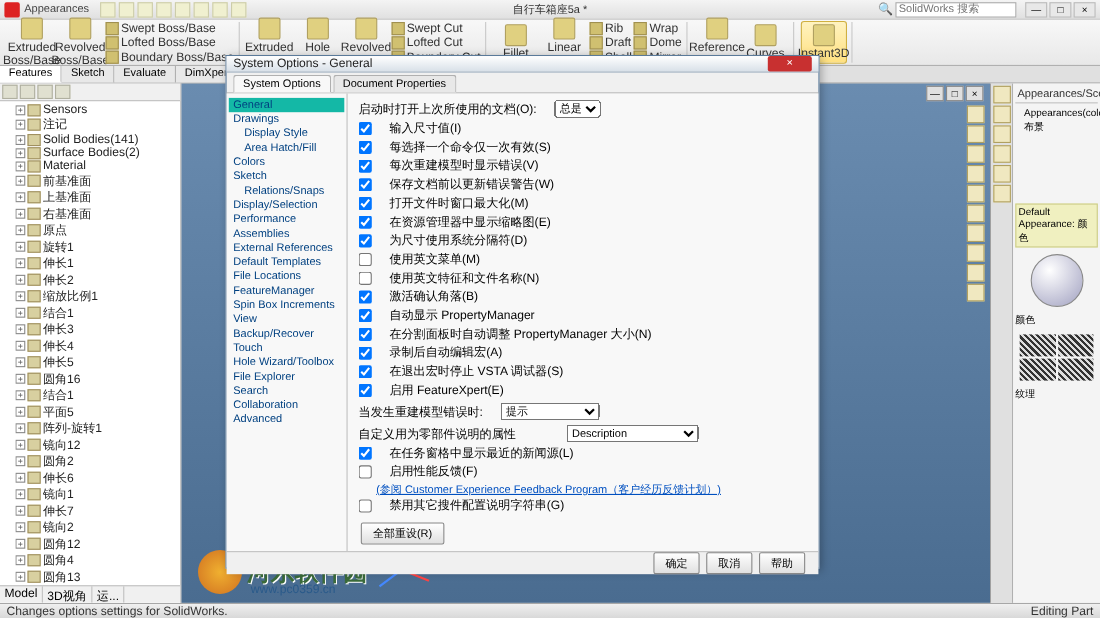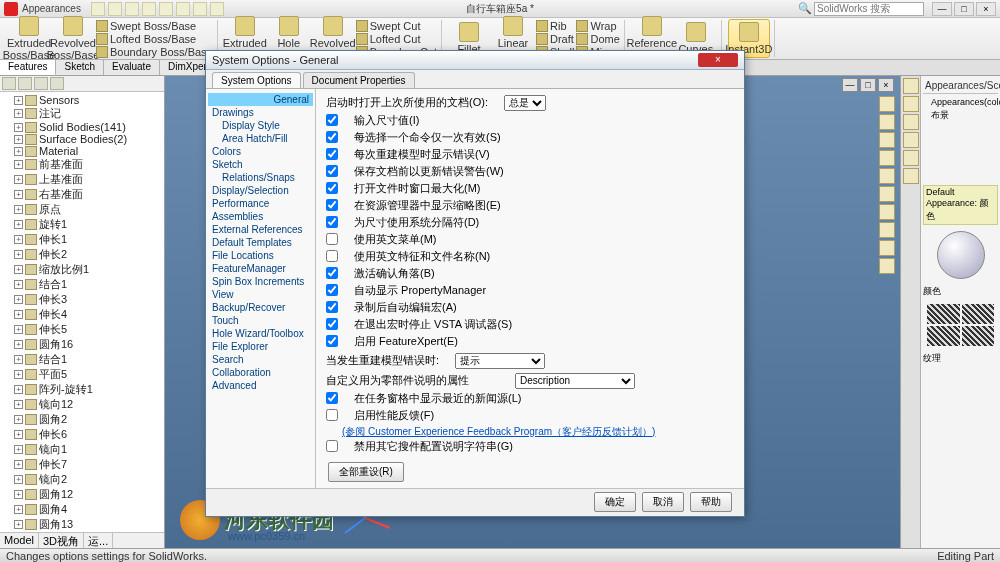--- a/index.html
+++ b/index.html
@@ -81,21 +81,21 @@
 .dialog { position: absolute; left: 205px; top: 50px; width: 540px; height: 467px; background: #f0f0f0; border: 1px solid #5a7a9a; box-shadow: 2px 2px 8px rgba(0,0,0,.3); display: flex; flex-direction: column; }
 .dlg-title { height: 20px; background: linear-gradient(#fff,#d8e0e8); display: flex; align-items: center; padding: 0 6px; border-bottom: 1px solid #a0b0c0; }
 .dlg-title .t { font-size: 11px; color: #222; }
 .dlg-title .x { margin-left: auto; width: 40px; height: 14px; background: #c83030; color: #fff; text-align: center; line-height: 13px; font-size: 10px; border-radius: 2px; cursor: pointer; }
 .dlg-tabs { height: 20px; display: flex; padding: 2px 6px 0; gap: 2px; border-bottom: 1px solid #b0b0b0; }
 .dlg-tabs .dt { padding: 2px 8px; font-size: 10px; border: 1px solid #b0b0b0; border-bottom: none; background: #e8e8e8; border-radius: 3px 3px 0 0; cursor: pointer; }
 .dlg-tabs .dt.active { background: #f8f8f8; }
 .dlg-body { flex: 1; display: flex; background: #f8f8f8; }
 .dlg-nav { width: 110px; border-right: 1px solid #c0c0c0; padding: 4px 2px; overflow-y: auto; }
 .dlg-nav div { font-size: 10px; padding: 1px 4px; color: #004080; cursor: pointer; white-space: nowrap; }
-.dlg-nav div.sel { background: #7dd3fc; text-align: right; }
+.dlg-nav div.sel { background: #14b8a6; }
 .dlg-nav div.sub { padding-left: 14px; }
 .dlg-content { flex: 1; padding: 6px 10px; overflow-y: auto; }
 .dlg-row { display: flex; align-items: center; gap: 16px; margin-bottom: 2px; font-size: 10px; }
 .dlg-row input[type=checkbox] { width: 12px; height: 12px; }
 .dlg-row select { font-size: 10px; height: 16px; }
 .dlg-row .lbl { white-space: nowrap; }
 .dlg-link { color: #0050c0; text-decoration: underline; font-size: 10px; cursor: pointer; margin-left: 16px; }
 .dlg-content .section { margin: 4px 0 2px; font-size: 10px; }
 .dlg-btn-reset { margin: 8px 0 0 2px; }
 .dlg-btn-reset button, .dlg-footer button { font-size: 10px; padding: 2px 10px; background: linear-gradient(#fff,#e0e0e0); border: 1px solid #888; border-radius: 2px; cursor: pointer; }
@@ -559,20 +559,24 @@
           <div class="dlg-row">
             <input type="checkbox" checked="" style="">
             <span class="lbl">激活确认角落(B)</span>
           </div>
           <div class="dlg-row">
             <input type="checkbox" checked="" style="">
             <span class="lbl">自动显示 PropertyManager</span>
           </div>
           <div class="dlg-row">
             <input type="checkbox" checked="" style="">
+            <span class="lbl">在分割面板时自动调整 PropertyManager 大小(N)</span>
+          </div>
+          <div class="dlg-row">
+            <input type="checkbox" checked="" style="">
             <span class="lbl">录制后自动编辑宏(A)</span>
           </div>
           <div class="dlg-row">
             <input type="checkbox" checked="" style="">
             <span class="lbl">在退出宏时停止 VSTA 调试器(S)</span>
           </div>
           <div class="dlg-row">
             <input type="checkbox" checked="" style="">
             <span class="lbl">启用 FeatureXpert(E)</span>
           </div>

